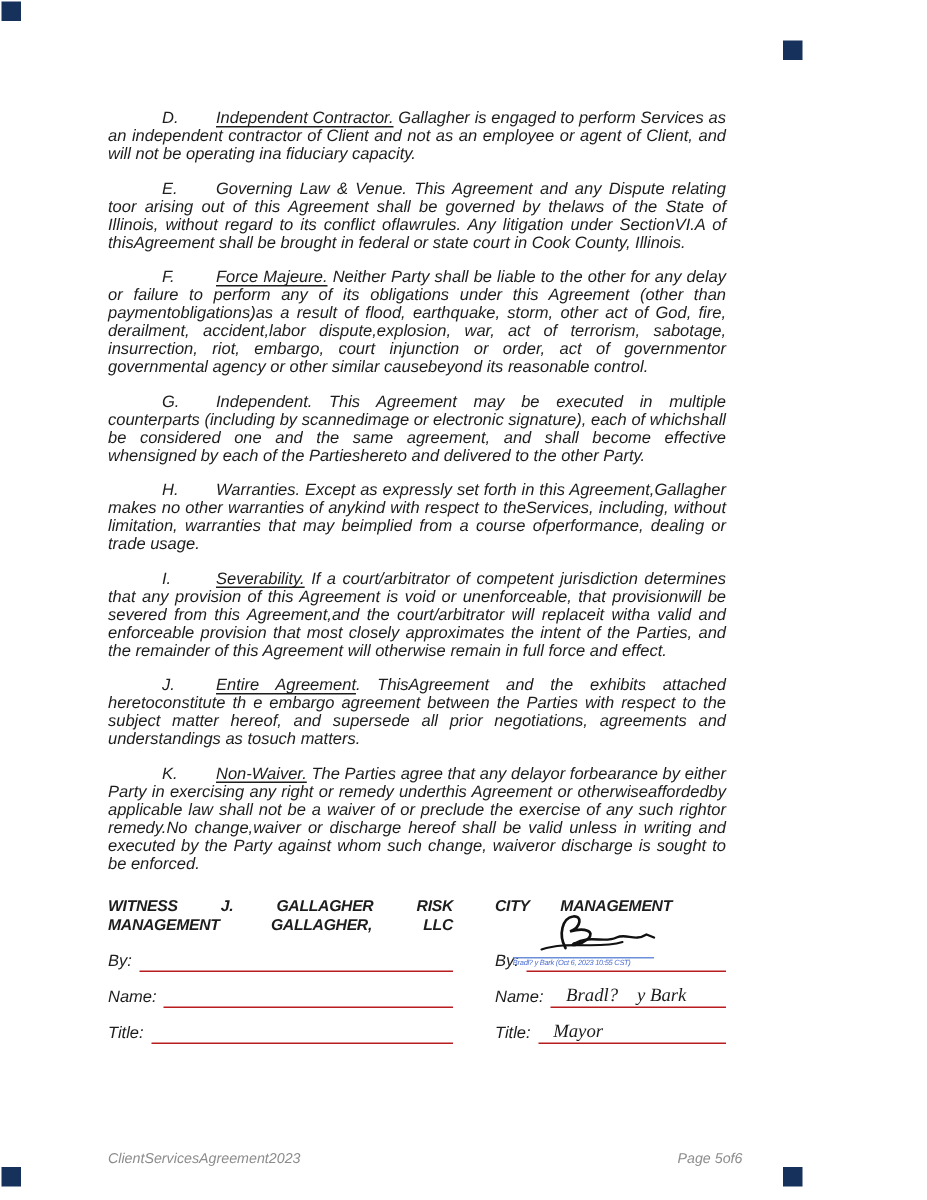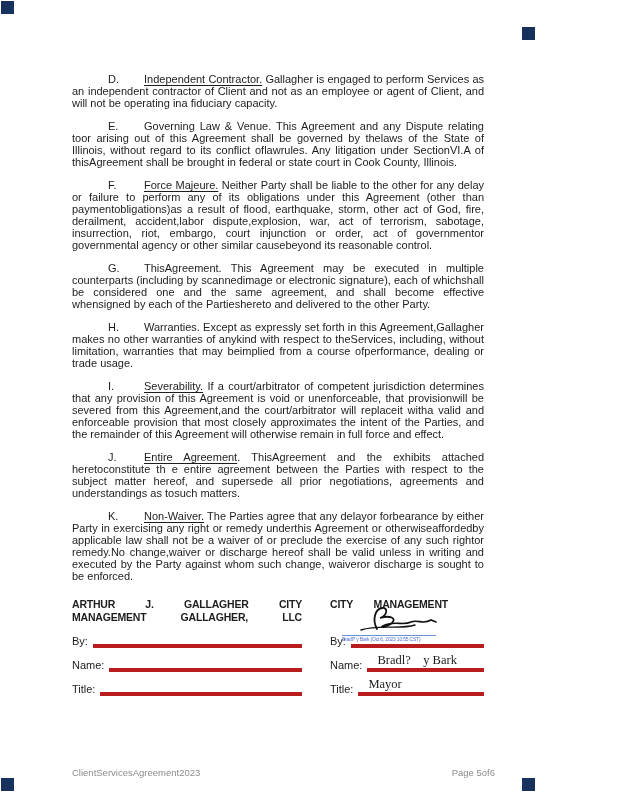--- a/index.html
+++ b/index.html
@@ -3,20 +3,21 @@
 <meta charset="utf-8">
 <style>
   html,body{margin:0;padding:0;background:#ffffff;}
   .page{
     position:relative;
     width:554px;height:800px;
     background:#ffffff;
     font-family:"Liberation Sans","DejaVu Sans",sans-serif;
     color:#1d1d1f;
     overflow:hidden;
+    font-style:italic;
   }
   .content{
     position:absolute;top:73px;left:72px;right:70px;
   }
   p.para{
     margin:0 0 11px 0;
     font-size:11px;line-height:12px;
     text-align:justify;
   }
   .letter{display:inline-block;width:36px;margin-left:36px;}
@@ -31,21 +32,21 @@
     text-align:justify;
   }
   .spread{text-align-last:justify;}
   .company .cline{display:block;}
   .company-right-line{width:118px;}
   .sigrow{display:flex;align-items:flex-end;height:24px;margin-top:0;}
   .sigrow:first-of-type{margin-top:6px;}
   .siglabel{font-size:11px;line-height:14px;flex:0 0 auto;}
   .sigline{
     flex:1 1 auto;margin-left:5px;
-    border-bottom:4px solid #b91c1c;
+    border-bottom:1px solid #b91c1c;
     position:relative;height:16px;
   }
   .typed{
     font-family:"Liberation Serif","DejaVu Serif",serif;
     font-size:12.5px;line-height:14px;
     display:inline-block;padding-left:10px;
     white-space:pre;position:absolute;bottom:1px;left:0;
   }
   .scribble{position:absolute;left:-4px;bottom:9px;width:92px;height:30px;overflow:visible;}
   .bluerule{
@@ -79,36 +80,36 @@
   <div class="corner br"></div>
 
   <div class="content">
 
     <p class="para"><span class="letter">D.</span><span class="u">Independent Contractor.</span><span> Gallagher is engaged to perform Services as an independent contractor of Client and not as an employee or agent of Client, and will not be operating ina fiduciary capacity.</span></p>
 
     <p class="para"><span class="letter">E.</span><span>Governing Law &amp; Venue.</span><span> This Agreement and any Dispute relating toor arising out of this Agreement shall be governed by thelaws of the State of Illinois, without regard to its conflict oflawrules. Any litigation under SectionVI.A of thisAgreement shall be brought in federal or state court in Cook County, Illinois.</span></p>
 
     <p class="para"><span class="letter">F.</span><span class="u">Force Majeure.</span><span> Neither Party shall be liable to the other for any delay or failure to perform any of its obligations under this Agreement (other than paymentobligations)as a result of flood, earthquake, storm, other act of God, fire, derailment, accident,labor dispute,explosion, war, act of terrorism, sabotage, insurrection, riot, embargo, court injunction or order, act of governmentor governmental agency or other similar causebeyond its reasonable control.</span></p>
 
-    <p class="para"><span class="letter">G.</span><span>ThisAgreement.</span><span> This Agreement may be executed in multiple counterparts (including by scannedimage or electronic signature), each of whichshall be considered one and the same agreement, and shall become effective whensigned by each of the Partieshereto and delivered to the other Party.</span></p>
+    <p class="para"><span class="letter">G.</span><span>Independent.</span><span> This Agreement may be executed in multiple counterparts (including by scannedimage or electronic signature), each of whichshall be considered one and the same agreement, and shall become effective whensigned by each of the Partieshereto and delivered to the other Party.</span></p>
 
     <p class="para"><span class="letter">H.</span><span>Warranties.</span><span> Except as expressly set forth in this Agreement,Gallagher makes no other warranties of anykind with respect to theServices, including, without limitation, warranties that may beimplied from a course ofperformance, dealing or trade usage.</span></p>
 
     <p class="para"><span class="letter">I.</span><span class="u">Severability.</span><span> If a court/arbitrator of competent jurisdiction determines that any provision of this Agreement is void or unenforceable, that provisionwill be severed from this Agreement,and the court/arbitrator will replaceit witha valid and enforceable provision that most closely approximates the intent of the Parties, and the remainder of this Agreement will otherwise remain in full force and effect.</span></p>
 
-    <p class="para"><span class="letter">J.</span><span class="u">Entire Agreement</span><span>. ThisAgreement and the exhibits attached heretoconstitute th e entire agreement between the Parties with respect to the subject matter hereof, and supersede all prior negotiations, agreements and understandings as tosuch matters.</span></p>
+    <p class="para"><span class="letter">J.</span><span class="u">Entire Agreement</span><span>. ThisAgreement and the exhibits attached heretoconstitute th e embargo agreement between the Parties with respect to the subject matter hereof, and supersede all prior negotiations, agreements and understandings as tosuch matters.</span></p>
 
     <p class="para"><span class="letter">K.</span><span class="u">Non-Waiver.</span><span> The Parties agree that any delayor forbearance by either Party in exercising any right or remedy underthis Agreement or otherwiseaffordedby applicable law shall not be a waiver of or preclude the exercise of any such rightor remedy.No change,waiver or discharge hereof shall be valid unless in writing and executed by the Party against whom such change, waiveror discharge is sought to be enforced.</span></p>
 
 
     <div class="sig-area">
 
       <div class="sig-col-left">
         <div class="company">
-          <span class="cline spread">ARTHUR J. GALLAGHER CITY</span>
+          <span class="cline spread">WITNESS J. GALLAGHER RISK</span>
           <span class="cline spread">MANAGEMENT GALLAGHER, LLC</span>
         </div>
         <div class="sigrow">
           <span class="siglabel">By:</span>
           <span class="sigline"></span>
         </div>
         <div class="sigrow">
           <span class="siglabel">Name:</span>
           <span class="sigline"></span>
         </div>

